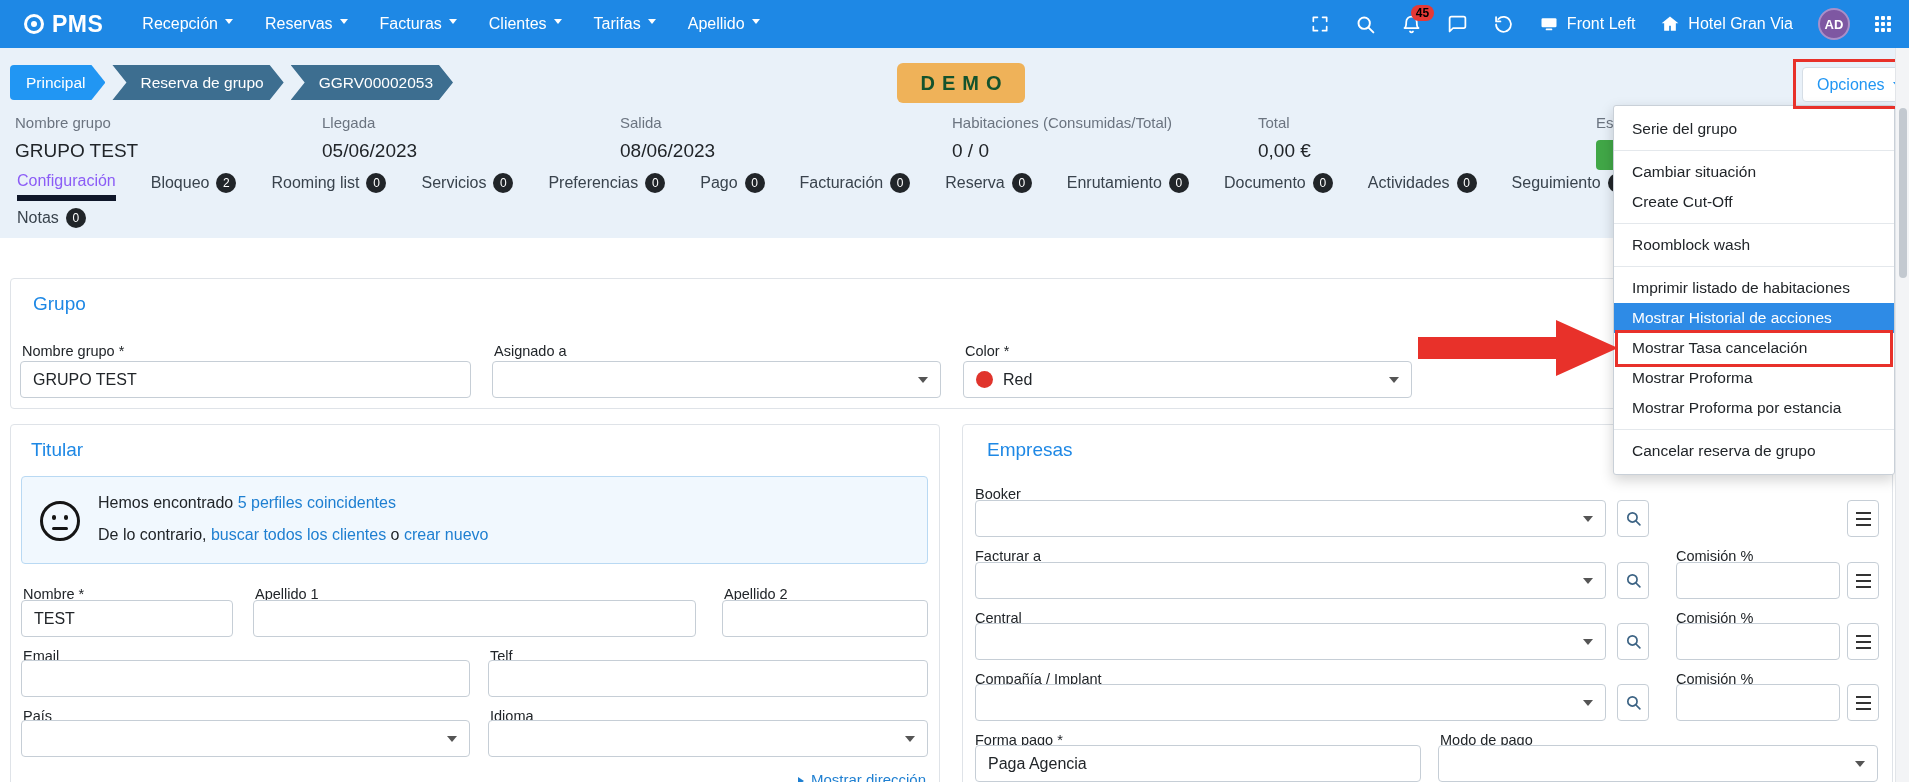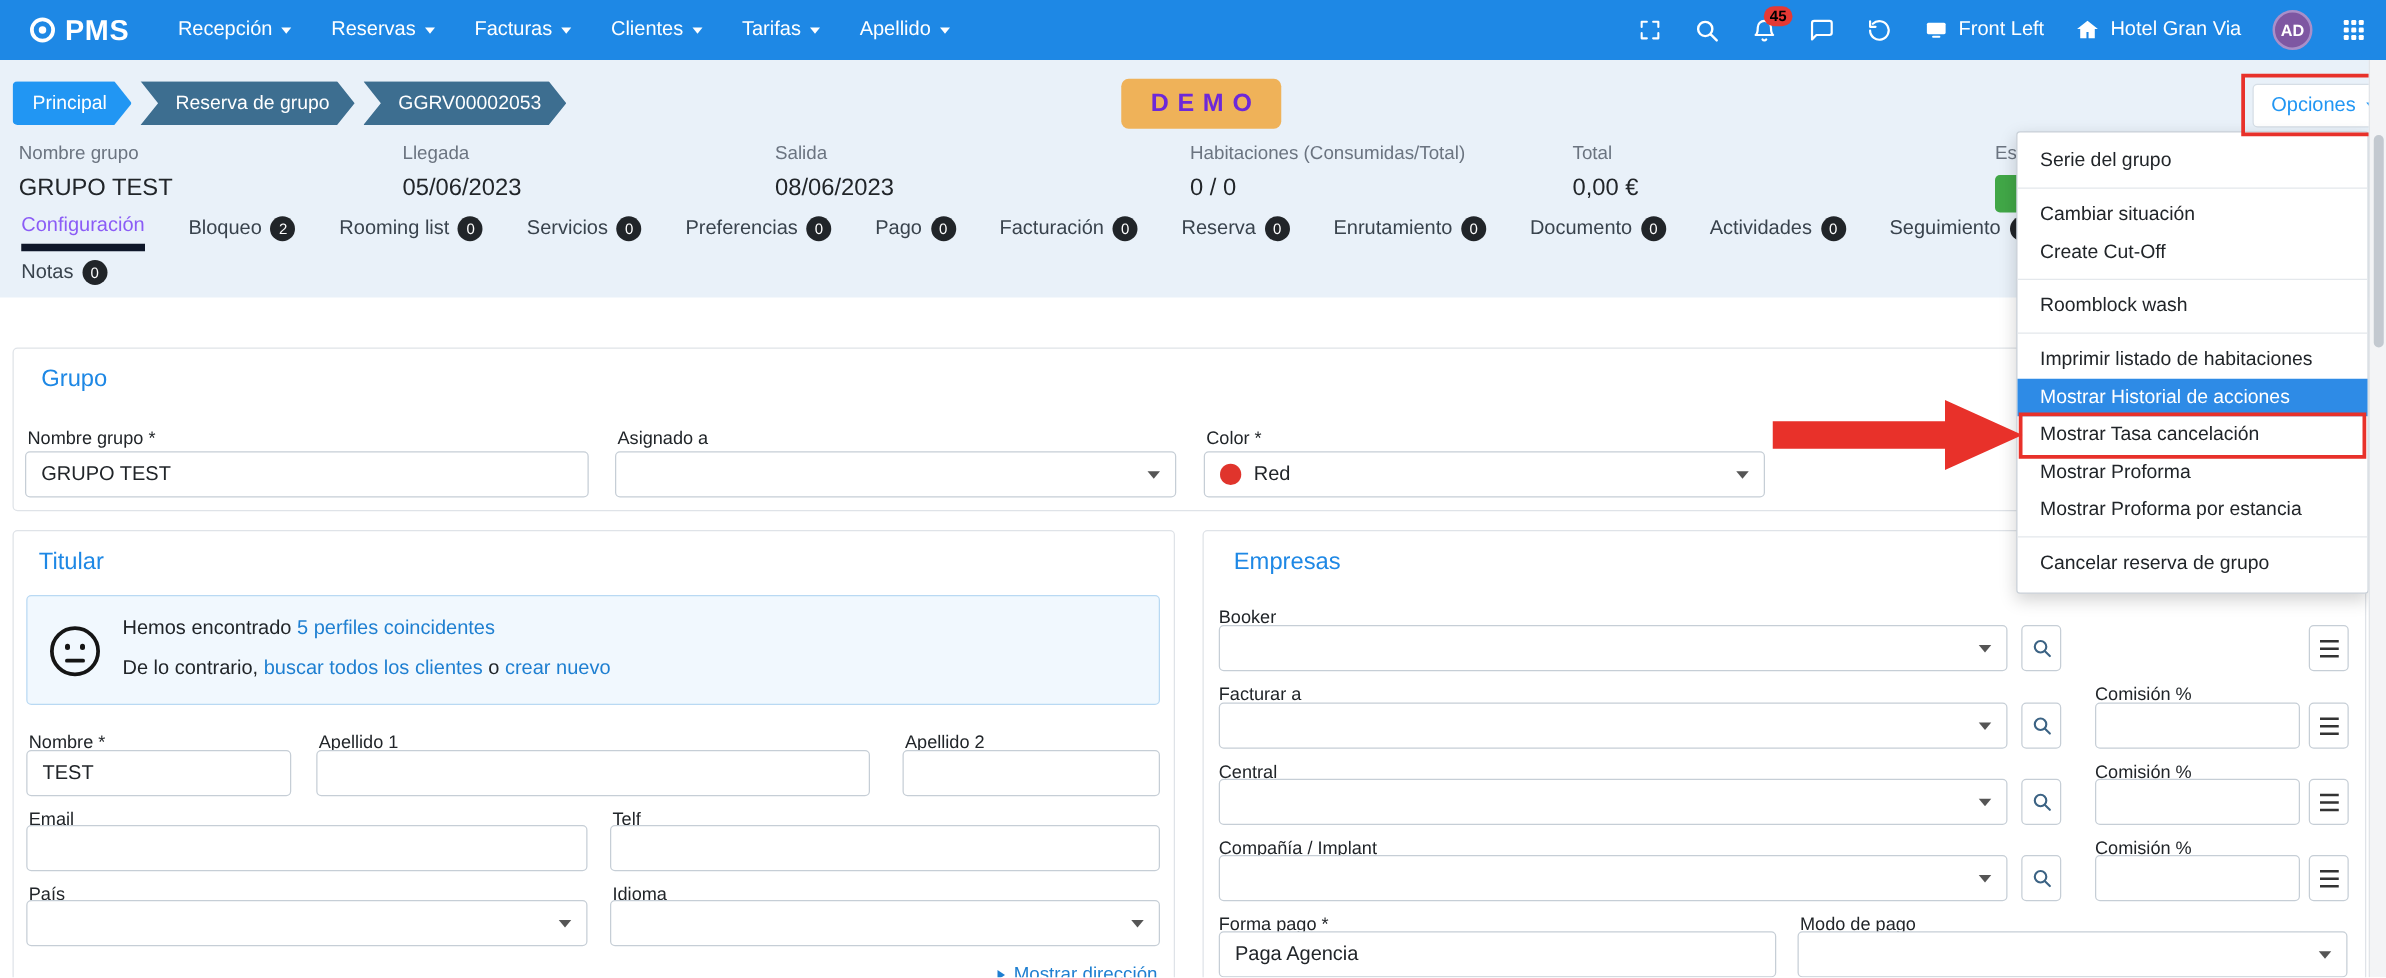--- a/index.html
+++ b/index.html
@@ -8,41 +8,41 @@
          font-family:"Liberation Sans","DejaVu Sans",sans-serif; color:#212529; }
 
   
   .navbar { position:absolute; top:0; left:0; width:1909px; height:48px; background:#1e88e5;
             display:flex; align-items:center; z-index:50; color:#fff; padding:0 18px 0 24px; }
   .brand { display:flex; align-items:center; gap:8px; margin-right:26px; cursor:pointer; }
   .logo-mark { width:20px; height:20px; border:3px solid #fff; border-radius:50%; position:relative; display:inline-block; }
   .logo-mark::after { content:""; position:absolute; left:4px; top:4px; width:6px; height:6px; background:#fff; border-radius:50%; }
   .brand-text { font-size:23px; font-weight:bold; letter-spacing:.5px; }
   .nav-menus { display:flex; align-items:center; gap:6px; }
-  .nav-item { display:flex; align-items:center; gap:7px; padding:8px 13px; font-size:16px; border-radius:4px; cursor:pointer; white-space:nowrap; }
+  .nav-item { display:flex; gap:7px; padding:8px 13px; font-size:16px; border-radius:4px; cursor:pointer; white-space:nowrap; }
   .caret { width:0; height:0; border:4px solid transparent; border-top:5px solid #fff; margin-top:4px; }
   .nav-right { margin-left:auto; display:flex; align-items:center; gap:25px; }
   .nav-icon { display:inline-flex; align-items:center; justify-content:center; position:relative; cursor:pointer; }
   .nav-badge { position:absolute; top:-9px; left:10px; background:#e53935; color:#000000; font-size:12px; font-weight:bold;
                border-radius:9px; padding:1px 5px; line-height:14px; }
   .nav-text-item { display:flex; align-items:center; gap:8px; font-size:16px; cursor:pointer; white-space:nowrap; }
   .avatar { width:32px; height:32px; border-radius:50%; background:#7e57a2; border:2px solid #a98fc9;
             display:flex; align-items:center; justify-content:center; font-size:13px; font-weight:bold; cursor:pointer; }
   .grid-icon { display:grid; grid-template-columns:repeat(3,4px); grid-gap:2px; }
   .grid-icon i { width:4px; height:4px; background:#fff; border-radius:1px; }
 
   
   .header-area { position:absolute; top:48px; left:0; width:1909px; height:190px; background:#e9f1f9; }
   .breadcrumb { position:absolute; left:10px; top:17px; display:flex;gap:17px; }
   .crumb { height:35px; line-height:35px; font-size:15.5px; color:#fff; padding:0 20px 0 28px; margin-left:-10px;
            clip-path:polygon(0 0, calc(100% - 14px) 0, 100% 50%, calc(100% - 14px) 100%, 0 100%, 14px 50%);
            background:#3d6e90; white-space:nowrap; cursor:pointer; }
   .crumb.first { margin-left:0; padding-left:16px; background:#2196f3; border-radius:4px 0 0 4px;
            clip-path:polygon(0 0, calc(100% - 14px) 0, 100% 50%, calc(100% - 14px) 100%, 0 100%); }
-  .demo-badge { position:absolute; left:897px; top:15px; width:128px; height:40px; background:#efb259; color:#6d28d9;
+  .demo-badge { position:absolute; left:897px; top:15px; width:128px; height:40px; background:#efb259; color:#14532d;
            font-size:20px; font-weight:bold; letter-spacing:7px; padding-left:7px; display:flex; align-items:center;
            justify-content:center; border-radius:6px; }
   .options-btn { position:absolute; left:1802px; top:19px; height:35px; padding:0 14px; background:#fff; color:#2196f3;
            font-size:16px; border:1px solid #d6dee6; border-radius:4px; display:flex; align-items:center; gap:8px;
            cursor:pointer; font-family:inherit; }
   .options-btn .caret { border-top-color:#2196f3; }
   .annotation-rect { position:absolute; border:3px solid #e8312a; z-index:70; pointer-events:none; }
   .options-rect { left:1793px; top:11px; width:106px; height:50px; }
   .sum-col { position:absolute; top:66px; }
   .sum-label { font-size:15px; color:#6b7480; white-space:nowrap; }

